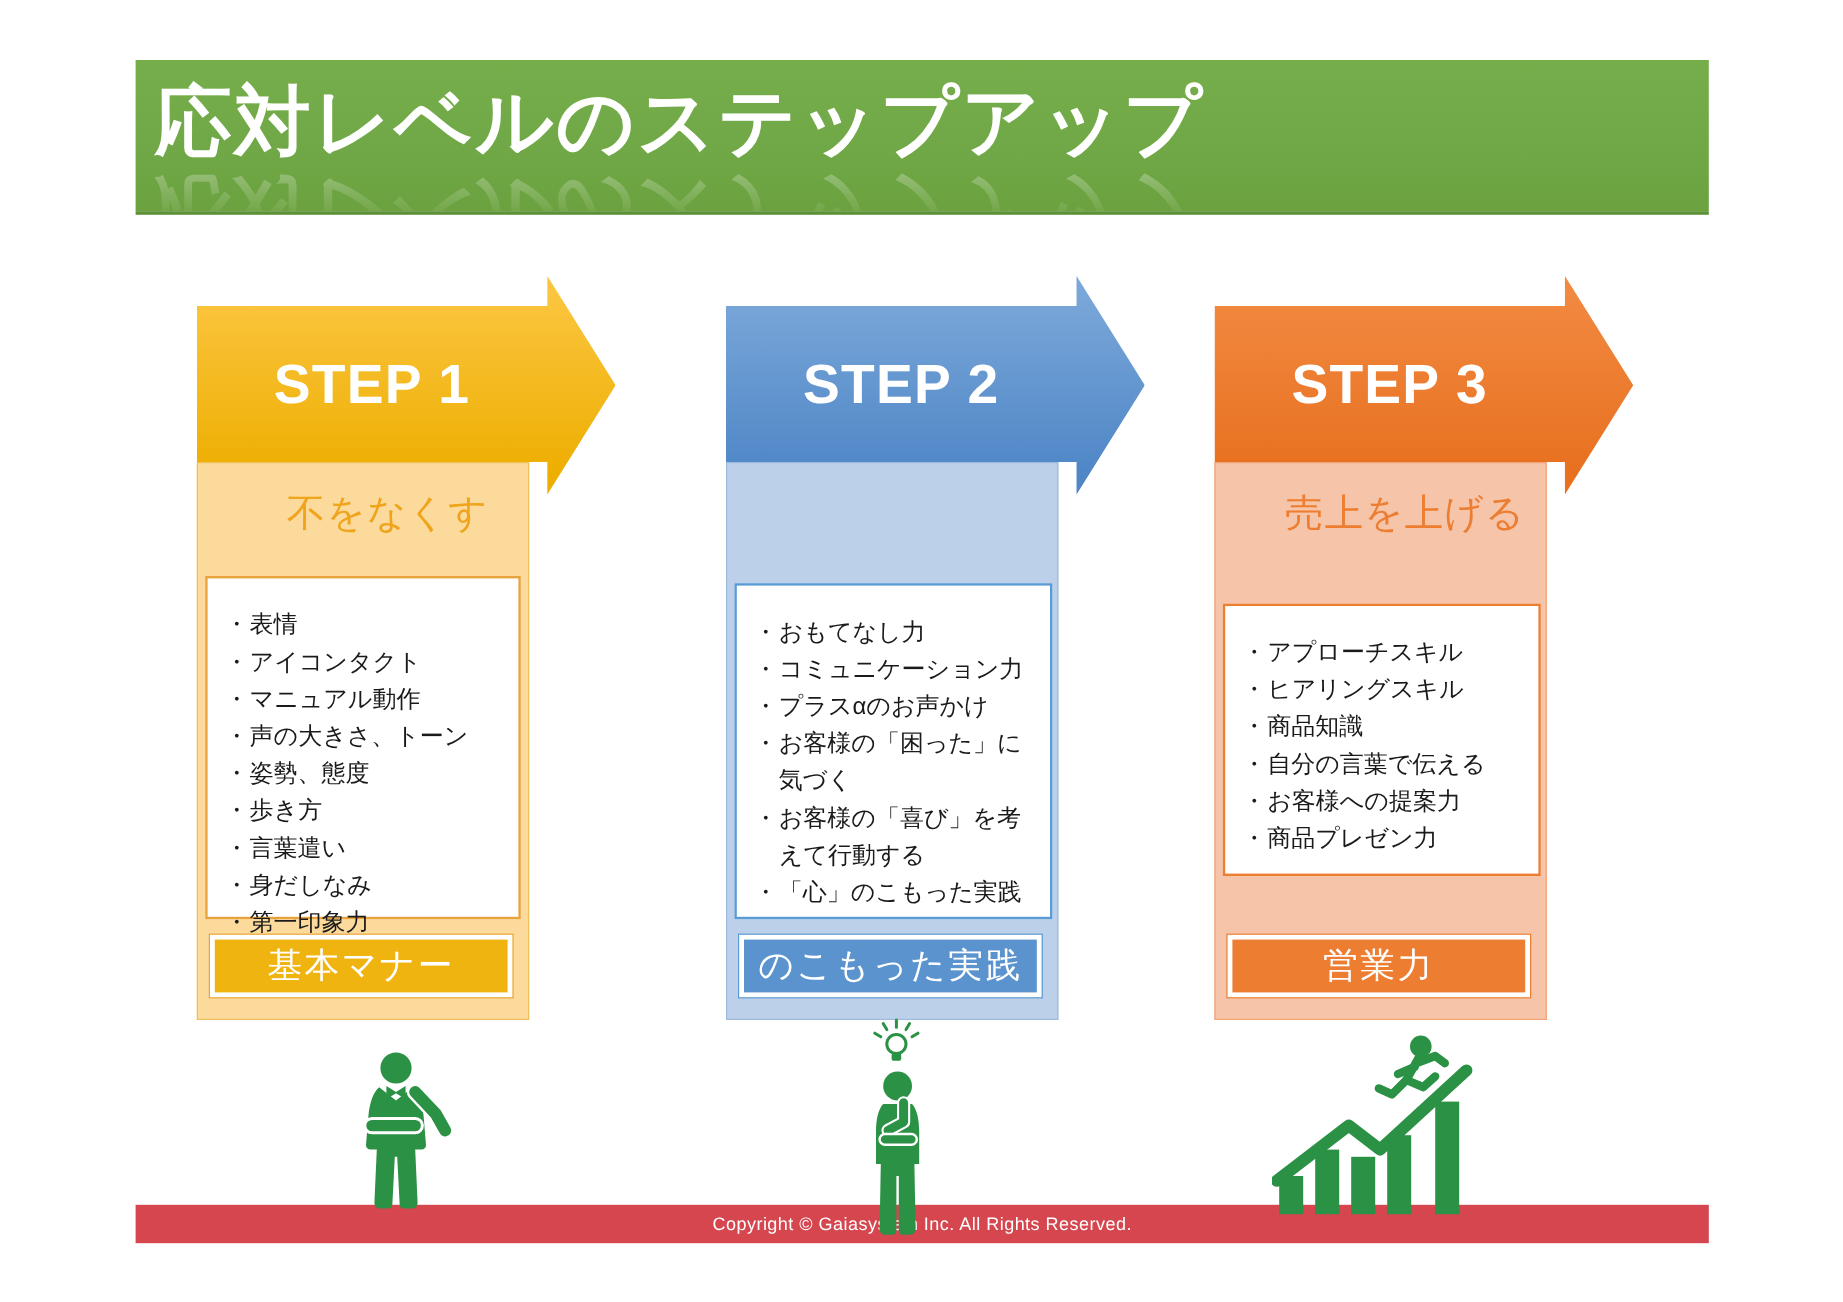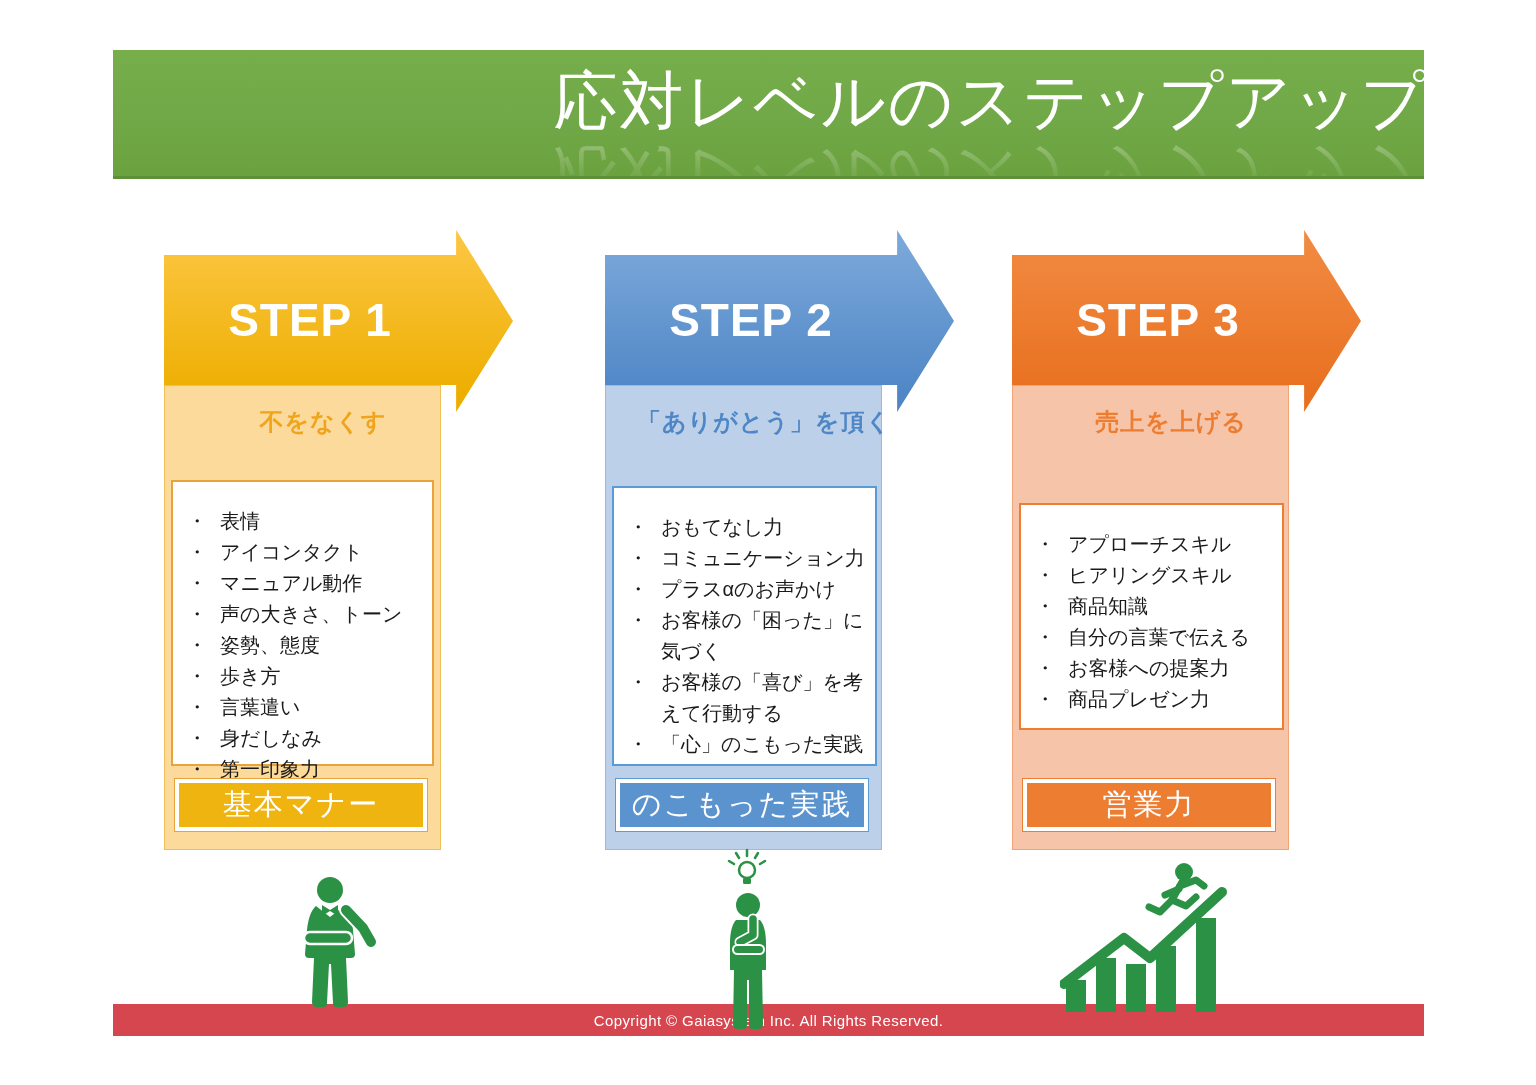--- a/index.html
+++ b/index.html
@@ -12,22 +12,22 @@
   }
 
   
   .banner {
     position:absolute; left:113px; top:50px; width:1311px; height:129px;
     background:linear-gradient(180deg, #77AE4C 0%, var(--banner-green,#71A847) 60%, #6BA23F 100%);
     border-bottom:3px solid var(--banner-edge,#5E9137);
     overflow:hidden;
   }
   .banner-title, .banner-reflection {
-    position:absolute; left:4px; width:100%; text-align:right;
-    font-size:64px; font-weight:normal; color:#fff; letter-spacing:2px;
+    position:absolute; left:16px; width:100%; text-align:left;
+    font-size:64px; font-weight:bold; color:#fff; letter-spacing:2px;
     white-space:nowrap; line-height:1.1;
   }
   .banner-title { top:16px; }
   .banner-reflection {
     top:90px; transform:scaleY(-1); opacity:.32;
     -webkit-mask-image:linear-gradient(to bottom, transparent 35%, rgba(0,0,0,.9) 100%);
     mask-image:linear-gradient(to bottom, transparent 35%, rgba(0,0,0,.9) 100%);
   }
 
   
@@ -45,34 +45,34 @@
     position:absolute; top:25px; left:0; width:292px; height:130px; z-index:3;
     display:flex; align-items:center; justify-content:center;
     color:#fff; font-size:46px; font-weight:bold; letter-spacing:1px;
   }
   .panel {
     position:absolute; top:155px; left:0; width:277px; height:465px; z-index:1;
     background:var(--panel-bg); border:1px solid var(--panel-border);
   }
   .subtitle {
     position:absolute; top:176px; left:0; width:318px; z-index:2;
-    text-align:center; font-size:24px; font-weight:bold;
+    text-align:center; font-size:32px; font-weight:normal;
     color:var(--subtitle-color); letter-spacing:1px;
   }
   .list-box {
     position:absolute; left:7px; width:263px; z-index:3;
     background:#fff; border:2px solid var(--box-border);
     padding:24px 8px 8px 14px;
   }
   .c1 .list-box { top:250px; height:286px; }
   .c2 .list-box { top:256px; height:280px; width:265px; }
   .c3 .list-box { top:273px; height:227px; width:265px; }
   .li { display:flex; font-size:20px; line-height:31px; color:#1a1a1a; }
   .bullet { width:21px; flex:0 0 21px; }
-  .li-text { flex:1;margin-left:12px; }
+  .li-text { flex:1; }
   .badge {
     position:absolute; top:549px; left:11px; width:252px; height:52px; z-index:3;
     background:var(--badge-bg); border:4px solid #fff;
     box-shadow:0 0 0 1px var(--box-border);
     display:flex; align-items:center; justify-content:center;
     color:#fff; font-size:29px; letter-spacing:2px;
   }
 
   
   .footer-bar {
@@ -140,21 +140,20 @@
         <span class="li-text">第一印象力</span>
       </div>
   </div>
   <div class="badge">基本マナー</div>
 </div>
 
 <div class="step c2" style="--arrow-top: #7AA7D9; --arrow-bottom: #4E86C6; --panel-bg: #BDD0E9; --panel-border: #9DB9DE; --subtitle-color: #4E86C6; --box-border: #5B9BD5; --badge-bg: #5B93CE;">
   <div class="arrow"></div>
   <div class="step-label">STEP 2</div>
   <div class="panel"></div>
-  <div class="subtitle">「ありがとう」を頂く</div>
   <div class="list-box">
     <div class="li">
         <span class="bullet">・</span>
         <span class="li-text">おもてなし力</span>
       </div>
     <div class="li">
         <span class="bullet">・</span>
         <span class="li-text">コミュニケーション力</span>
       </div>
     <div class="li">

